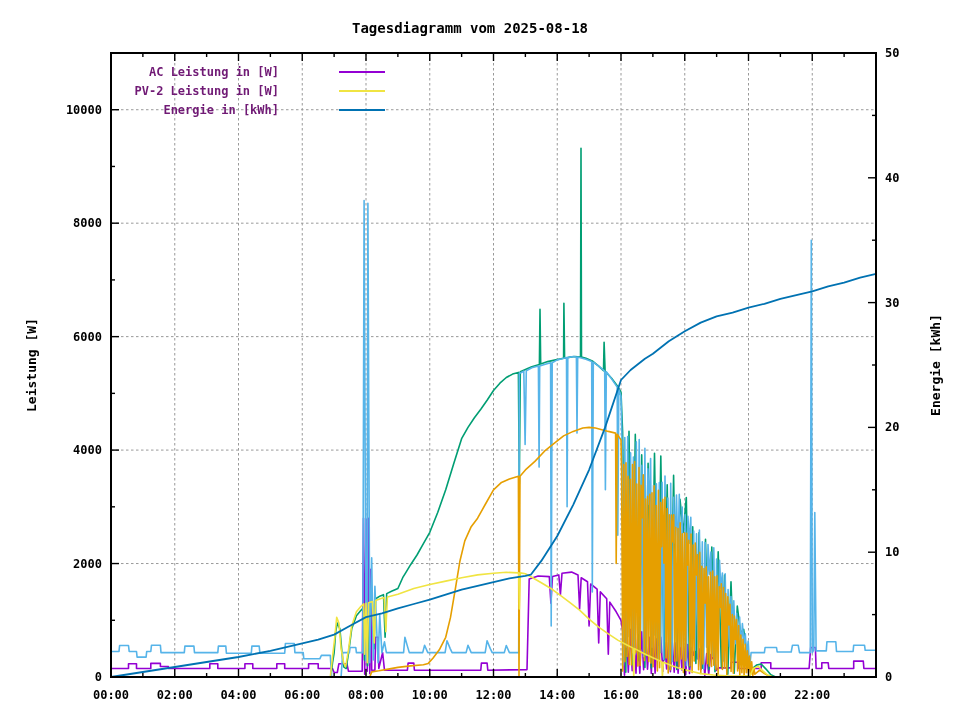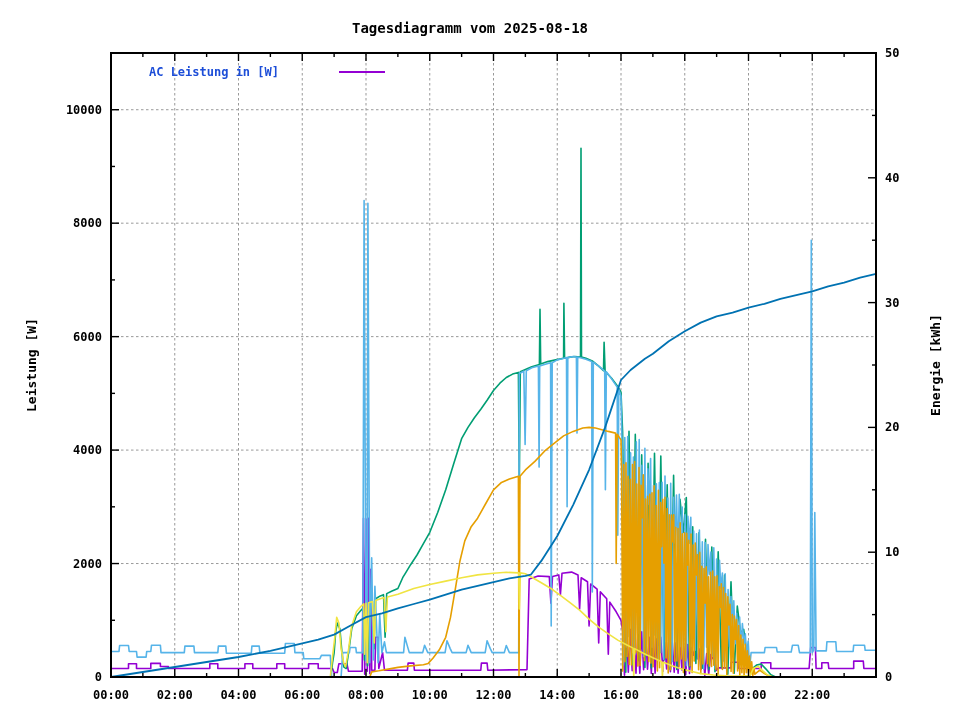--- a/index.html
+++ b/index.html
@@ -6,21 +6,21 @@
   #stage{position:relative;width:960px;height:720px;background:#fff;overflow:hidden;
          font-family:"DejaVu Sans Mono","Liberation Mono",monospace;margin-left:14px;}
   #chart-title{position:absolute;top:20px;left:0;width:912px;text-align:center;
                font-size:14px;font-weight:bold;color:#000;}
   .vlabel{position:absolute;width:160px;height:16px;text-align:center;
           font-size:13px;font-weight:bold;color:#000;transform:rotate(-90deg);}
   #ylabel-left{left:-62px;top:357px;}
   #ylabel-right{left:842px;top:357px;}
   #legend{position:absolute;left:97px;top:62px;}
   .legend-row{display:flex;align-items:center;height:19.3px;}
-  .legend-label{width:168px;text-align:right;font-size:12px;font-weight:bold;color:#1d4ed8;
+  .legend-label{width:168px;text-align:right;font-size:12px;font-weight:bold;color:#701a75;
                 white-space:nowrap;}
   .legend-spacer{width:60px;}
   .legend-line{width:46px;height:2px;}
   svg text{font-family:"DejaVu Sans Mono","Liberation Mono",monospace;
            font-size:12px;font-weight:bold;fill:#000;}
 </style>
 </head>
 <body>
 
 <div id="stage">
@@ -156,14 +156,24 @@
         <text x="871" y="181.8" text-anchor="start">40</text>
         <text x="871" y="57" text-anchor="start">50</text>
       </g>
     </svg>
   <div id="legend">
       <div class="legend-row">
         <span class="legend-label">AC Leistung in [W]</span>
         <span class="legend-spacer"></span>
         <div class="legend-line" style="background: rgb(148, 0, 211);"></div>
       </div>
+      <div class="legend-row">
+        <span class="legend-label">PV-2 Leistung in [W]</span>
+        <span class="legend-spacer"></span>
+        <div class="legend-line" style="background: rgb(240, 228, 66);"></div>
+      </div>
+      <div class="legend-row">
+        <span class="legend-label">Energie in [kWh]</span>
+        <span class="legend-spacer"></span>
+        <div class="legend-line" style="background: rgb(0, 114, 178);"></div>
+      </div>
     </div>
 </div>
 
 </body></html>

